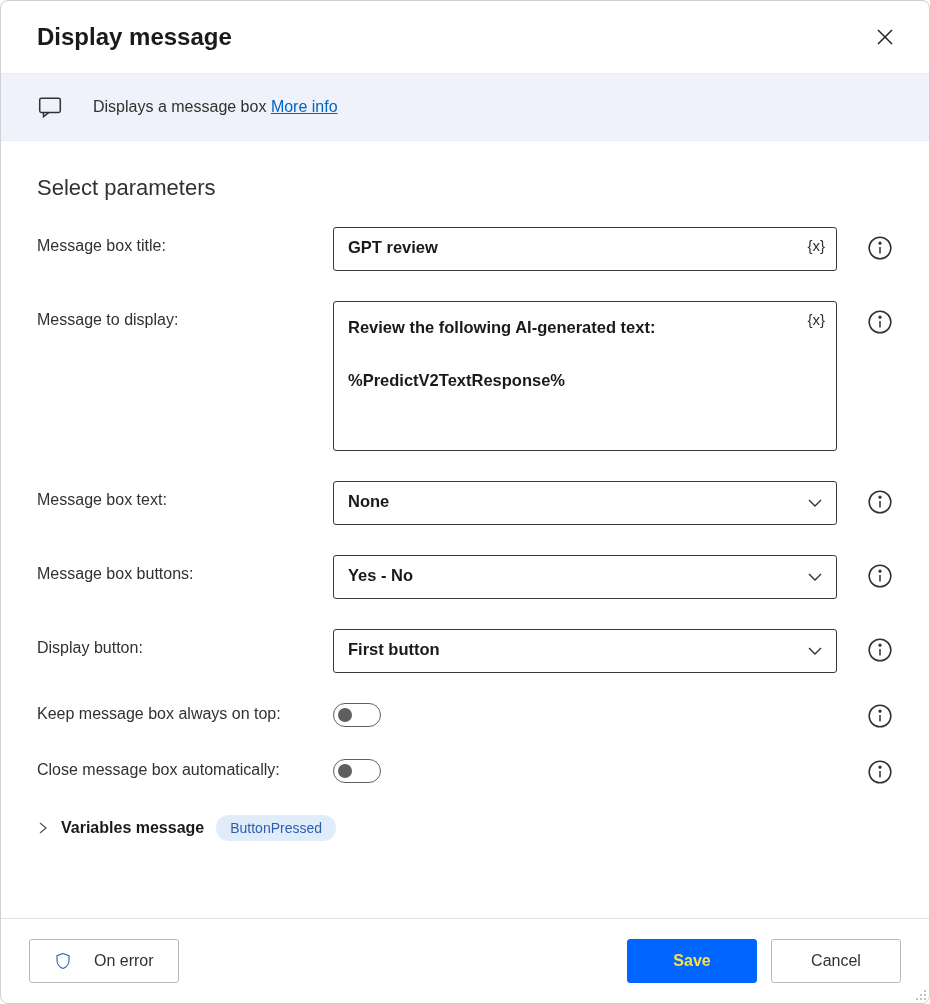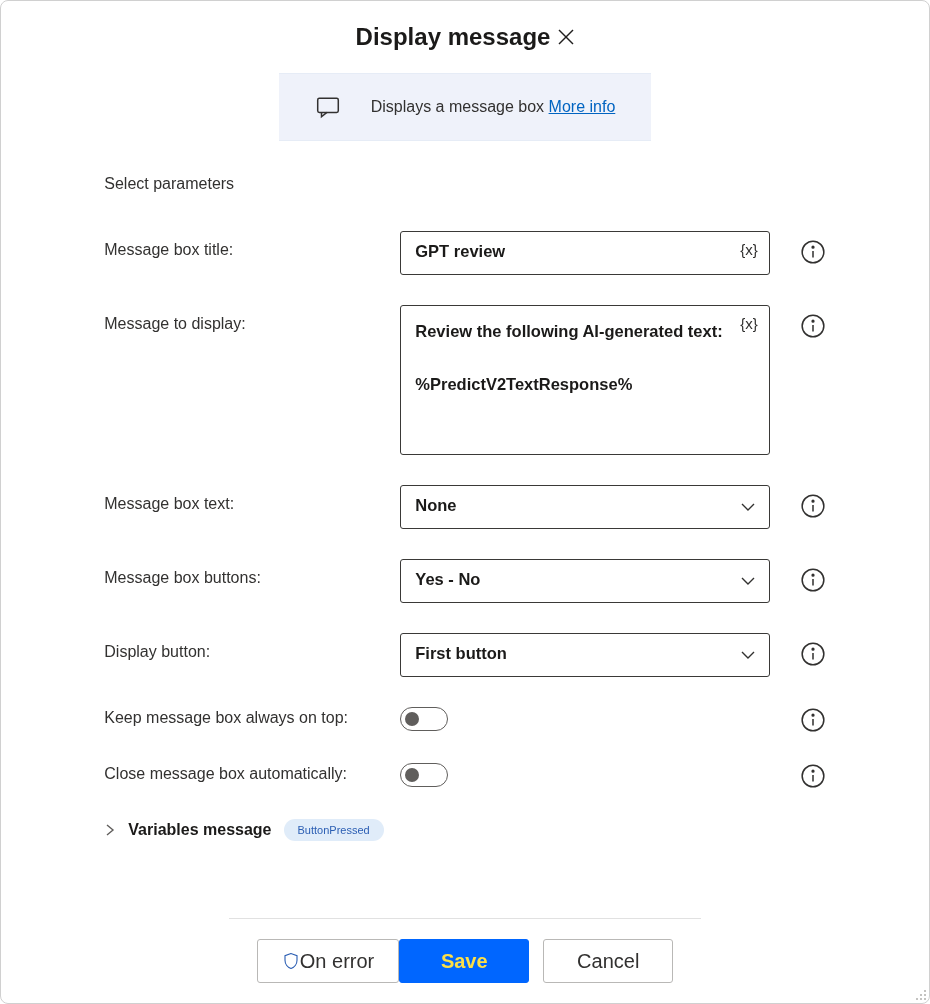--- a/index.html
+++ b/index.html
@@ -24,21 +24,20 @@
   }
   .modal {
     width: 930px;
     height: 1004px;
     border: 1px solid #d0d0d0;
     border-radius: var(--modal-radius);
     display: flex;
     flex-direction: column;
     overflow: hidden;
     position: relative;
-    align-items: center;
   }
   .modal-header {
     display: flex;
     align-items: center;
     justify-content: space-between;
     padding: 20px 28px 20px 36px;
   }
   .modal-title {
     font-size: 24px;
     font-weight: 600;
@@ -65,23 +64,23 @@
     color: var(--link-blue);
     text-decoration: underline;
     cursor: pointer;
   }
   .body {
     flex: 1 1 auto;
     padding: 28px 36px 10px 36px;
     overflow: auto;
   }
   .section-title {
-    font-size: 16px;
-    color: #323130;
-    margin: 6px 0 38px 0;
+    font-size: 22px;
+    color: #323130;
+    margin: 6px 0 26px 0;
   }
   .form-row {
     display: flex;
     align-items: flex-start;
     gap: 16px;
     margin-bottom: 30px;
   }
   .form-label {
     width: 280px;
     flex: 0 0 280px;
@@ -176,40 +175,40 @@
   }
   .vars-label {
     font-weight: 600;
     color: #1b1a19;
   }
   .pill {
     background: var(--pill-bg);
     color: var(--pill-text);
     padding: 5px 14px;
     border-radius: 14px;
-    font-size: 11px;
+    font-size: 14px;
     cursor: pointer;
   }
   .footer {
     border-top: 1px solid #e1e1e1;
     padding: 20px 28px;
     display: flex;
     align-items: center;
     justify-content: space-between;
   }
   .btn {
     height: 44px;
     border-radius: 3px;
-    font-size: 20px;
+    font-size: 16px;
     font-family: inherit;
     cursor: pointer;
     padding: 0 24px;
     display: inline-flex;
     align-items: center;
-    gap: 0;
+    gap: 22px;
   }
   .btn-secondary {
     background: #fff;
     border: 1.2px solid #b9b8b6;
     color: #323130;
   }
   .btn-primary {
     background: var(--primary-blue);
     border: 1px solid var(--primary-blue);
     color: #fde047;

